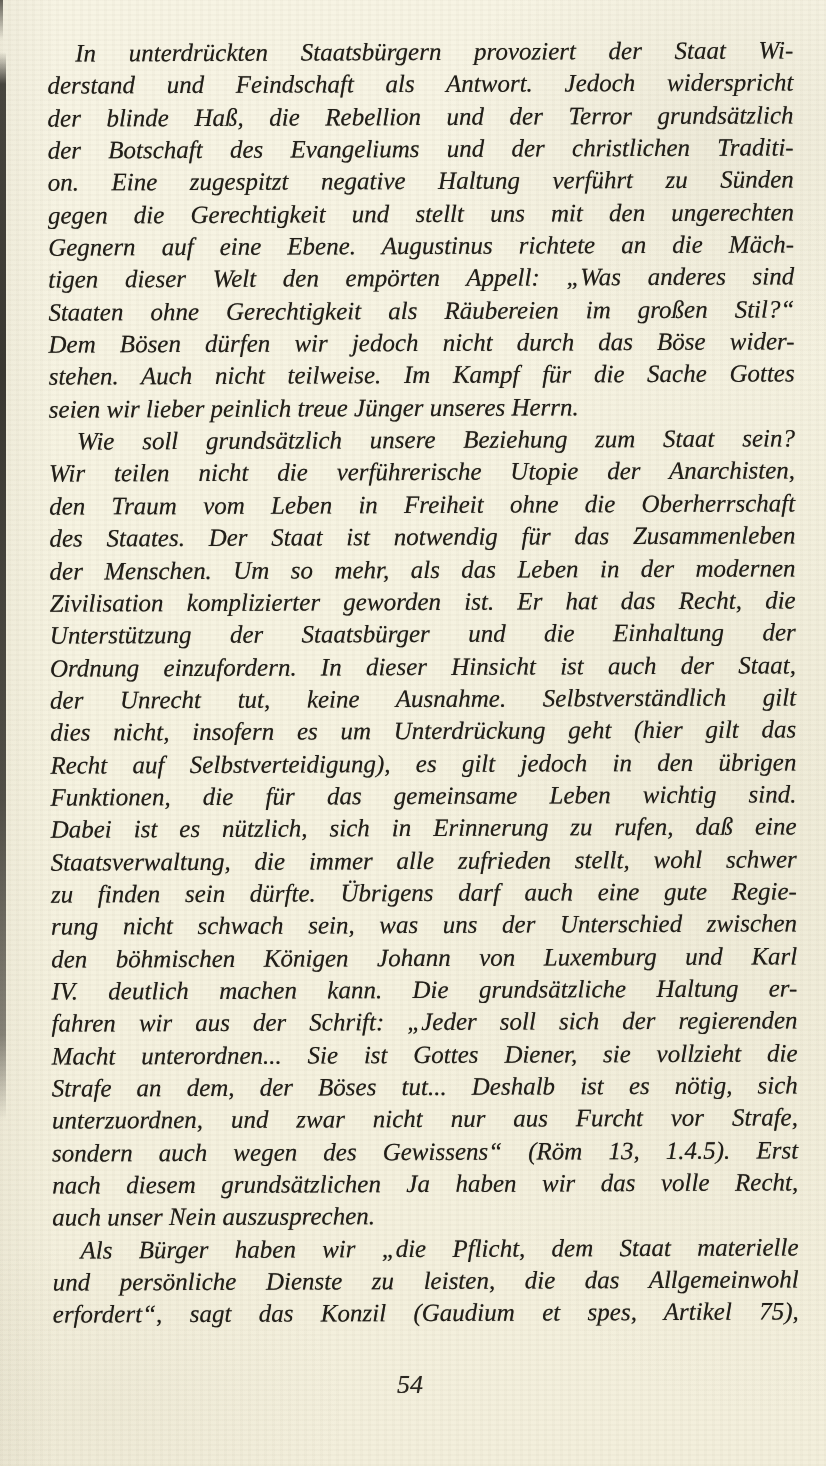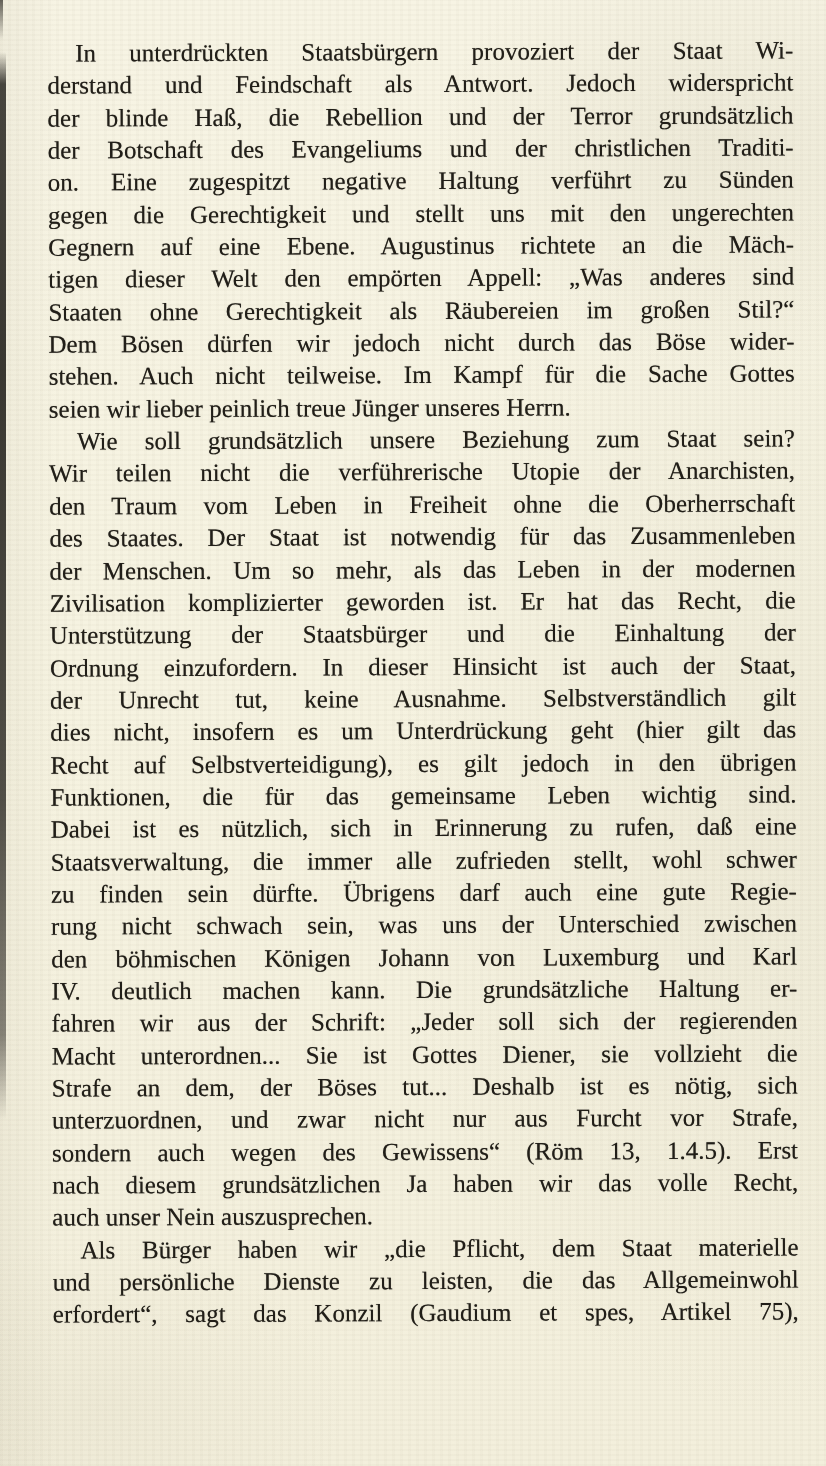--- a/index.html
+++ b/index.html
@@ -14,20 +14,21 @@
     position: relative;
     width: 826px;
     height: 1466px;
     background:
       radial-gradient(ellipse 420px 320px at 88% 10%, rgba(140,130,100,0.09), transparent 70%),
       radial-gradient(ellipse 520px 860px at 92% 55%, rgba(150,140,110,0.08), transparent 72%),
       radial-gradient(ellipse 360px 240px at 12% 96%, rgba(150,140,110,0.06), transparent 70%),
       linear-gradient(90deg, rgba(120,110,85,0.06) 0%, rgba(0,0,0,0) 7%),
       linear-gradient(180deg, #f7f4e4 0%, #f6f3e1 45%, #f3efdc 100%);
     overflow: hidden;
+    font-style: italic;
   }
   .texture {
     position: absolute;
     inset: 0;
     background:
       repeating-linear-gradient(0deg, rgba(130,120,95,0.035) 0 2px, rgba(0,0,0,0) 2px 5px),
       repeating-linear-gradient(90deg, rgba(130,120,95,0.03) 0 3px, rgba(0,0,0,0) 3px 8px);
     pointer-events: none;
   }
   .scan-edge-left {
@@ -126,13 +127,14 @@
       <div class="line">Macht unterordnen... Sie ist Gottes Diener, sie vollzieht die</div>
       <div class="line">Strafe an dem, der Böses tut... Deshalb ist es nötig, sich</div>
       <div class="line">unterzuordnen, und zwar nicht nur aus Furcht vor Strafe,</div>
       <div class="line">sondern auch wegen des Gewissens“ (Röm 13, 1.4.5). Erst</div>
       <div class="line">nach diesem grundsätzlichen Ja haben wir das volle Recht,</div>
       <div class="line endline">auch unser Nein auszusprechen.</div>
       <div class="line indent">Als Bürger haben wir „die Pflicht, dem Staat materielle</div>
       <div class="line">und persönliche Dienste zu leisten, die das Allgemeinwohl</div>
       <div class="line">erfordert“, sagt das Konzil (Gaudium et spes, Artikel 75),</div>
     </div>
+  <div class="folio">54</div>
 </div>
 
 </body></html>

